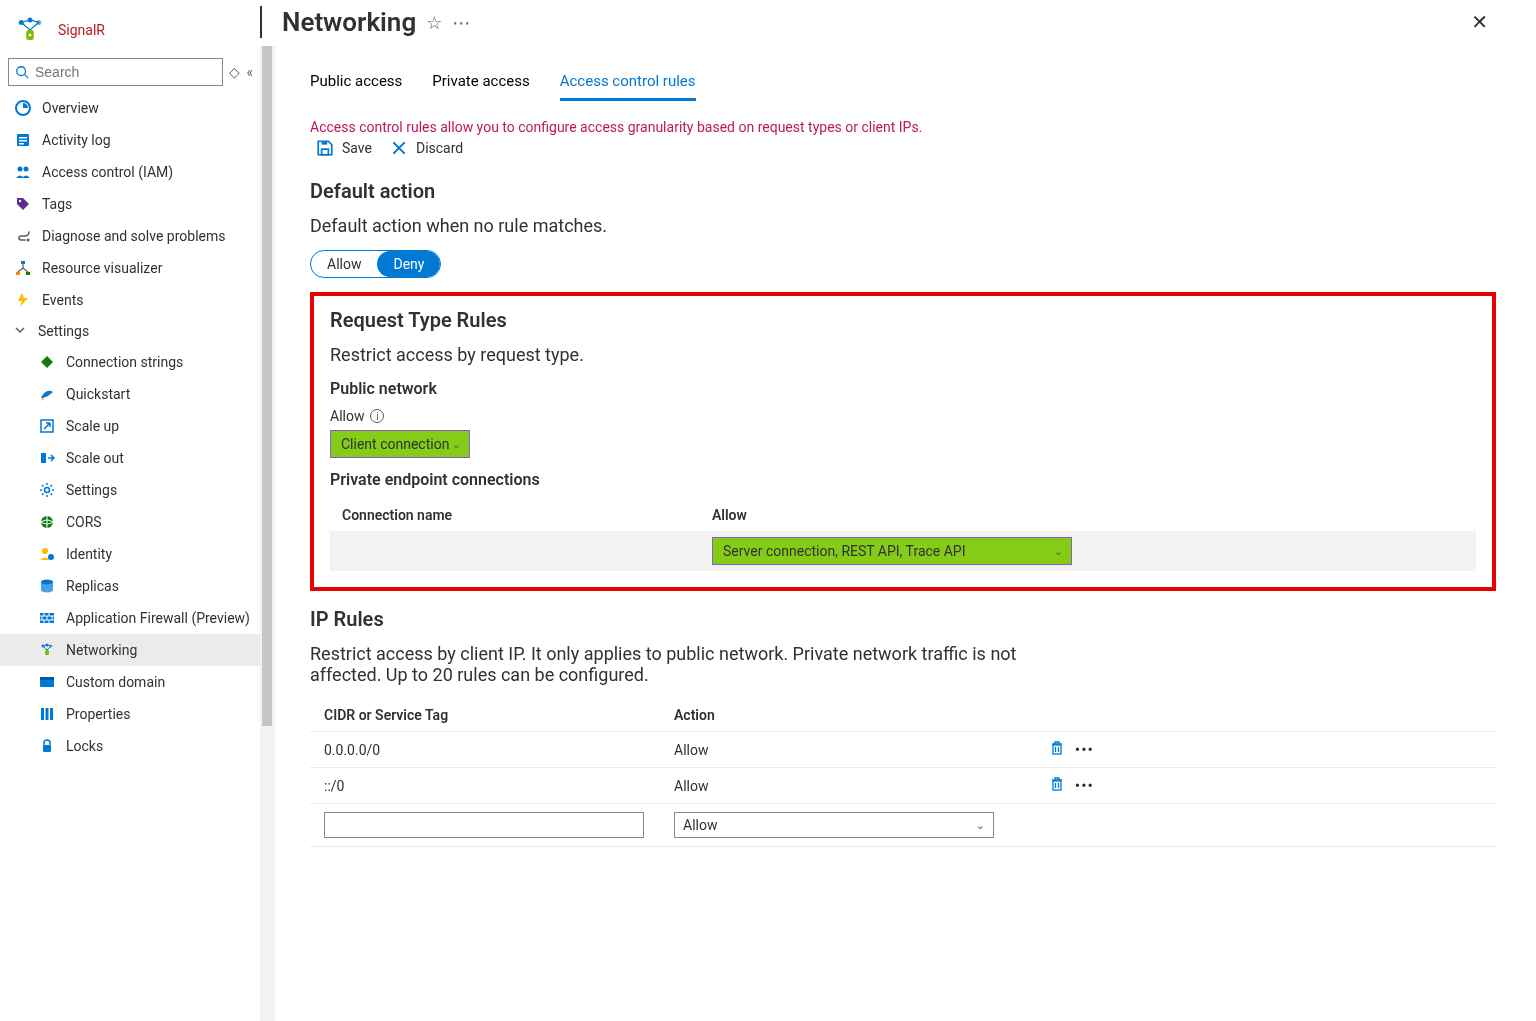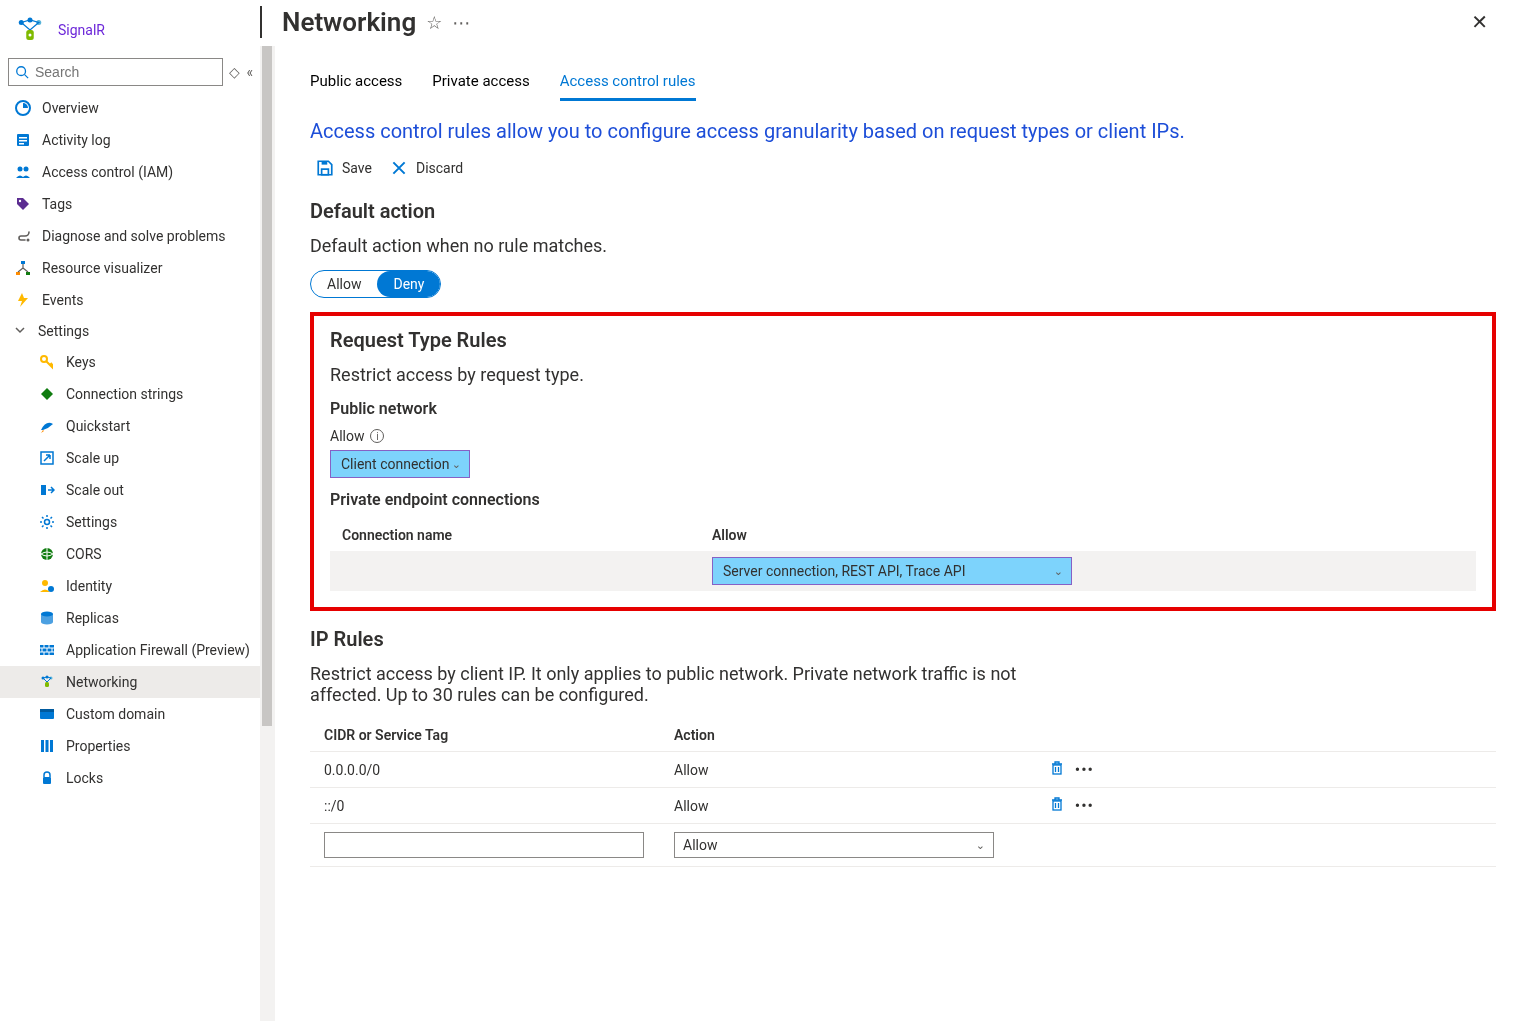--- a/index.html
+++ b/index.html
@@ -11,21 +11,21 @@
   width: 1536px;
   height: 1021px;
   overflow: hidden;
 }
 .root { display: flex; height: 100%; }
 
 
 .sidebar { width: 260px; flex-shrink: 0; display: flex; flex-direction: column; padding: 4px 0 0 0; }
 .sidebar-header { padding: 8px 12px 10px 12px; display: flex; align-items: center; gap: 10px; }
 .logo-wrap { width: 36px; height: 36px; display: flex; align-items: center; justify-content: center; }
-.resource-name { font-size: 14px; color: #6d28d9; }
+.resource-name { font-size: 14px; color: #b91c1c; }
 .search-row { display: flex; align-items: center; gap: 6px; padding: 0 6px 6px 8px; }
 .search-box { flex: 1; display: flex; align-items: center; border: 1px solid #8a8886; height: 28px; padding: 0 6px; gap: 6px; }
 .search-box input { border: none; outline: none; font-size: 14px; flex: 1; color: #323130; }
 .collapse-icon { width: 20px; color: #605e5c; text-align: center; }
 .diamond-icon { width: 14px; text-align: center; color: #605e5c; }
 
 .nav { flex: 1; overflow-y: auto; }
 .nav-item { display: flex; align-items: center; gap: 10px; padding: 7px 10px 7px 14px; cursor: pointer; font-size: 14px; }
 .nav-item.indent { padding-left: 38px; }
 .nav-item.active { background: #edebe9; }
@@ -52,40 +52,40 @@
 
 .content-wrap { display: flex; flex: 1; overflow: hidden; }
 .scroll-track { width: 16px; background: #f3f2f1; border-right: 1px solid #fff; position: relative; }
 .scroll-thumb { position: absolute; left: 2px; width: 10px; background: #c8c6c4; border-radius: 0; }
 .content { flex: 1; padding: 20px 40px 20px 34px; overflow-y: auto; }
 
 .tabs { display: flex; gap: 30px; border-bottom: 0; margin-bottom: 18px; }
 .tab { font-size: 15px; color: #000000; padding: 6px 0 8px 0; cursor: pointer; }
 .tab.active { color: #0078d4; border-bottom: 3px solid #0078d4; }
 
-.description { font-size: 20px; color: #1d4ed8; margin-bottom: 16px; }
+.description { font-size: 14px; color: #be185d; margin-bottom: 4px; }
 
 .action-bar { display: flex; gap: 18px; margin-bottom: 22px; padding-left: 6px; }
 .action-btn { display: flex; align-items: center; gap: 8px; cursor: pointer; font-size: 14px; }
 .action-btn svg { width: 18px; height: 18px; }
 
 h2.section { font-size: 20px; font-weight: 600; margin-bottom: 12px; }
 h3.subsection { font-size: 16px; font-weight: 600; margin: 14px 0 10px 0; }
 .muted { font-size: 18px; color: #323130; margin-bottom: 14px; }
 
 .toggle-pill { display: inline-flex; border: 1px solid #0078d4; border-radius: 16px; overflow: hidden; height: 28px; }
 .toggle-opt { padding: 0 16px; font-size: 14px; display: flex; align-items: center; cursor: pointer; }
 .toggle-opt.active { background: #0078d4; color: #fff; border-radius: 14px; }
 
 .highlight-box { border: 4px solid #e60000; padding: 12px 16px 16px 16px; margin: 14px 0 16px 0; }
 
 .field-label { font-size: 14px; margin-bottom: 6px; display: flex; align-items: center; gap: 6px; }
 .info-circle { width: 14px; height: 14px; border: 1px solid #605e5c; border-radius: 50%; display: inline-flex; align-items: center; justify-content: center; font-size: 10px; color: #605e5c; }
 
-.dropdown { border: 1px solid #8661c5; height: 28px; display: inline-flex; align-items: center; padding: 0 8px 0 10px; gap: 0; cursor: pointer; font-size: 14px; min-width: 140px; justify-content: space-between; background: #7dd3fc; }
+.dropdown { border: 1px solid #8661c5; height: 28px; display: inline-flex; align-items: center; padding: 0 8px 0 10px; gap: 0; cursor: pointer; font-size: 14px; min-width: 140px; justify-content: space-between; background: #84cc16; }
 .dropdown.wide { width: 360px; }
 .chev { font-size: 11px; color: #605e5c; }
 
 .pe-table { margin-top: 10px; }
 .pe-header { display: flex; padding: 8px 12px; font-weight: 600; font-size: 14px; }
 .pe-col1 { width: 370px; }
 .pe-col2 { width: 370px; }
 .pe-row { display: flex; padding: 6px 12px; background: #f3f2f1; align-items: center; }
 
 .ip-table { margin-top: 10px; }
@@ -203,29 +203,20 @@
 
       <div class="nav-item">
         <span class="nav-chevron">
           <svg viewBox="0 0 12 12" width="12" height="12">
               <path d="M2 4 L6 8 L10 4" fill="none" stroke="#605e5c" stroke-width="1.5"></path>
             </svg>
         </span>
         <span>Settings</span>
       </div>
 
-      <div class="nav-item indent">
-        <span class="nav-icon c-gold">
-          <svg viewBox="0 0 16 16" width="16" height="16">
-              <circle cx="5" cy="5" r="3" fill="none" stroke="#ffb900" stroke-width="2"></circle>
-              <path d="M7 7 L13 13 L13 10 M11 11 L13 9" stroke="#ffb900" stroke-width="2" fill="none"></path>
-            </svg>
-        </span>
-        <span>Keys</span>
-      </div>
       <div class="nav-item indent">
         <span class="nav-icon c-green">
           <svg viewBox="0 0 16 16" width="16" height="16">
               <path d="M8 2 L14 8 L8 14 L2 8 Z" fill="#107c10"></path>
             </svg>
         </span>
         <span>Connection strings</span>
       </div>
       <div class="nav-item indent">
         <span class="nav-icon c-blue">
@@ -417,21 +408,21 @@
                 <div class="dropdown wide">
                   <span>Server connection, REST API, Trace API</span>
                   <span class="chev">⌄</span>
                 </div>
               </div>
             </div>
           </div>
         </div>
 
         <h2 class="section">IP Rules</h2>
-        <p class="muted" style="max-width:760px;">Restrict access by client IP. It only applies to public network. Private network traffic is not affected. Up to 30 rules can be configured.</p>
+        <p class="muted" style="max-width:760px;">Restrict access by client IP. It only applies to public network. Private network traffic is not affected. Up to 20 rules can be configured.</p>
 
         <div class="ip-table">
           <div class="ip-header">
             <div class="ip-col1">CIDR or Service Tag</div>
             <div class="ip-col2">Action</div>
             <div class="ip-col3"></div>
           </div>
           <div class="ip-row">
             <div class="ip-col1">0.0.0.0/0</div>
             <div class="ip-col2">Allow</div>

